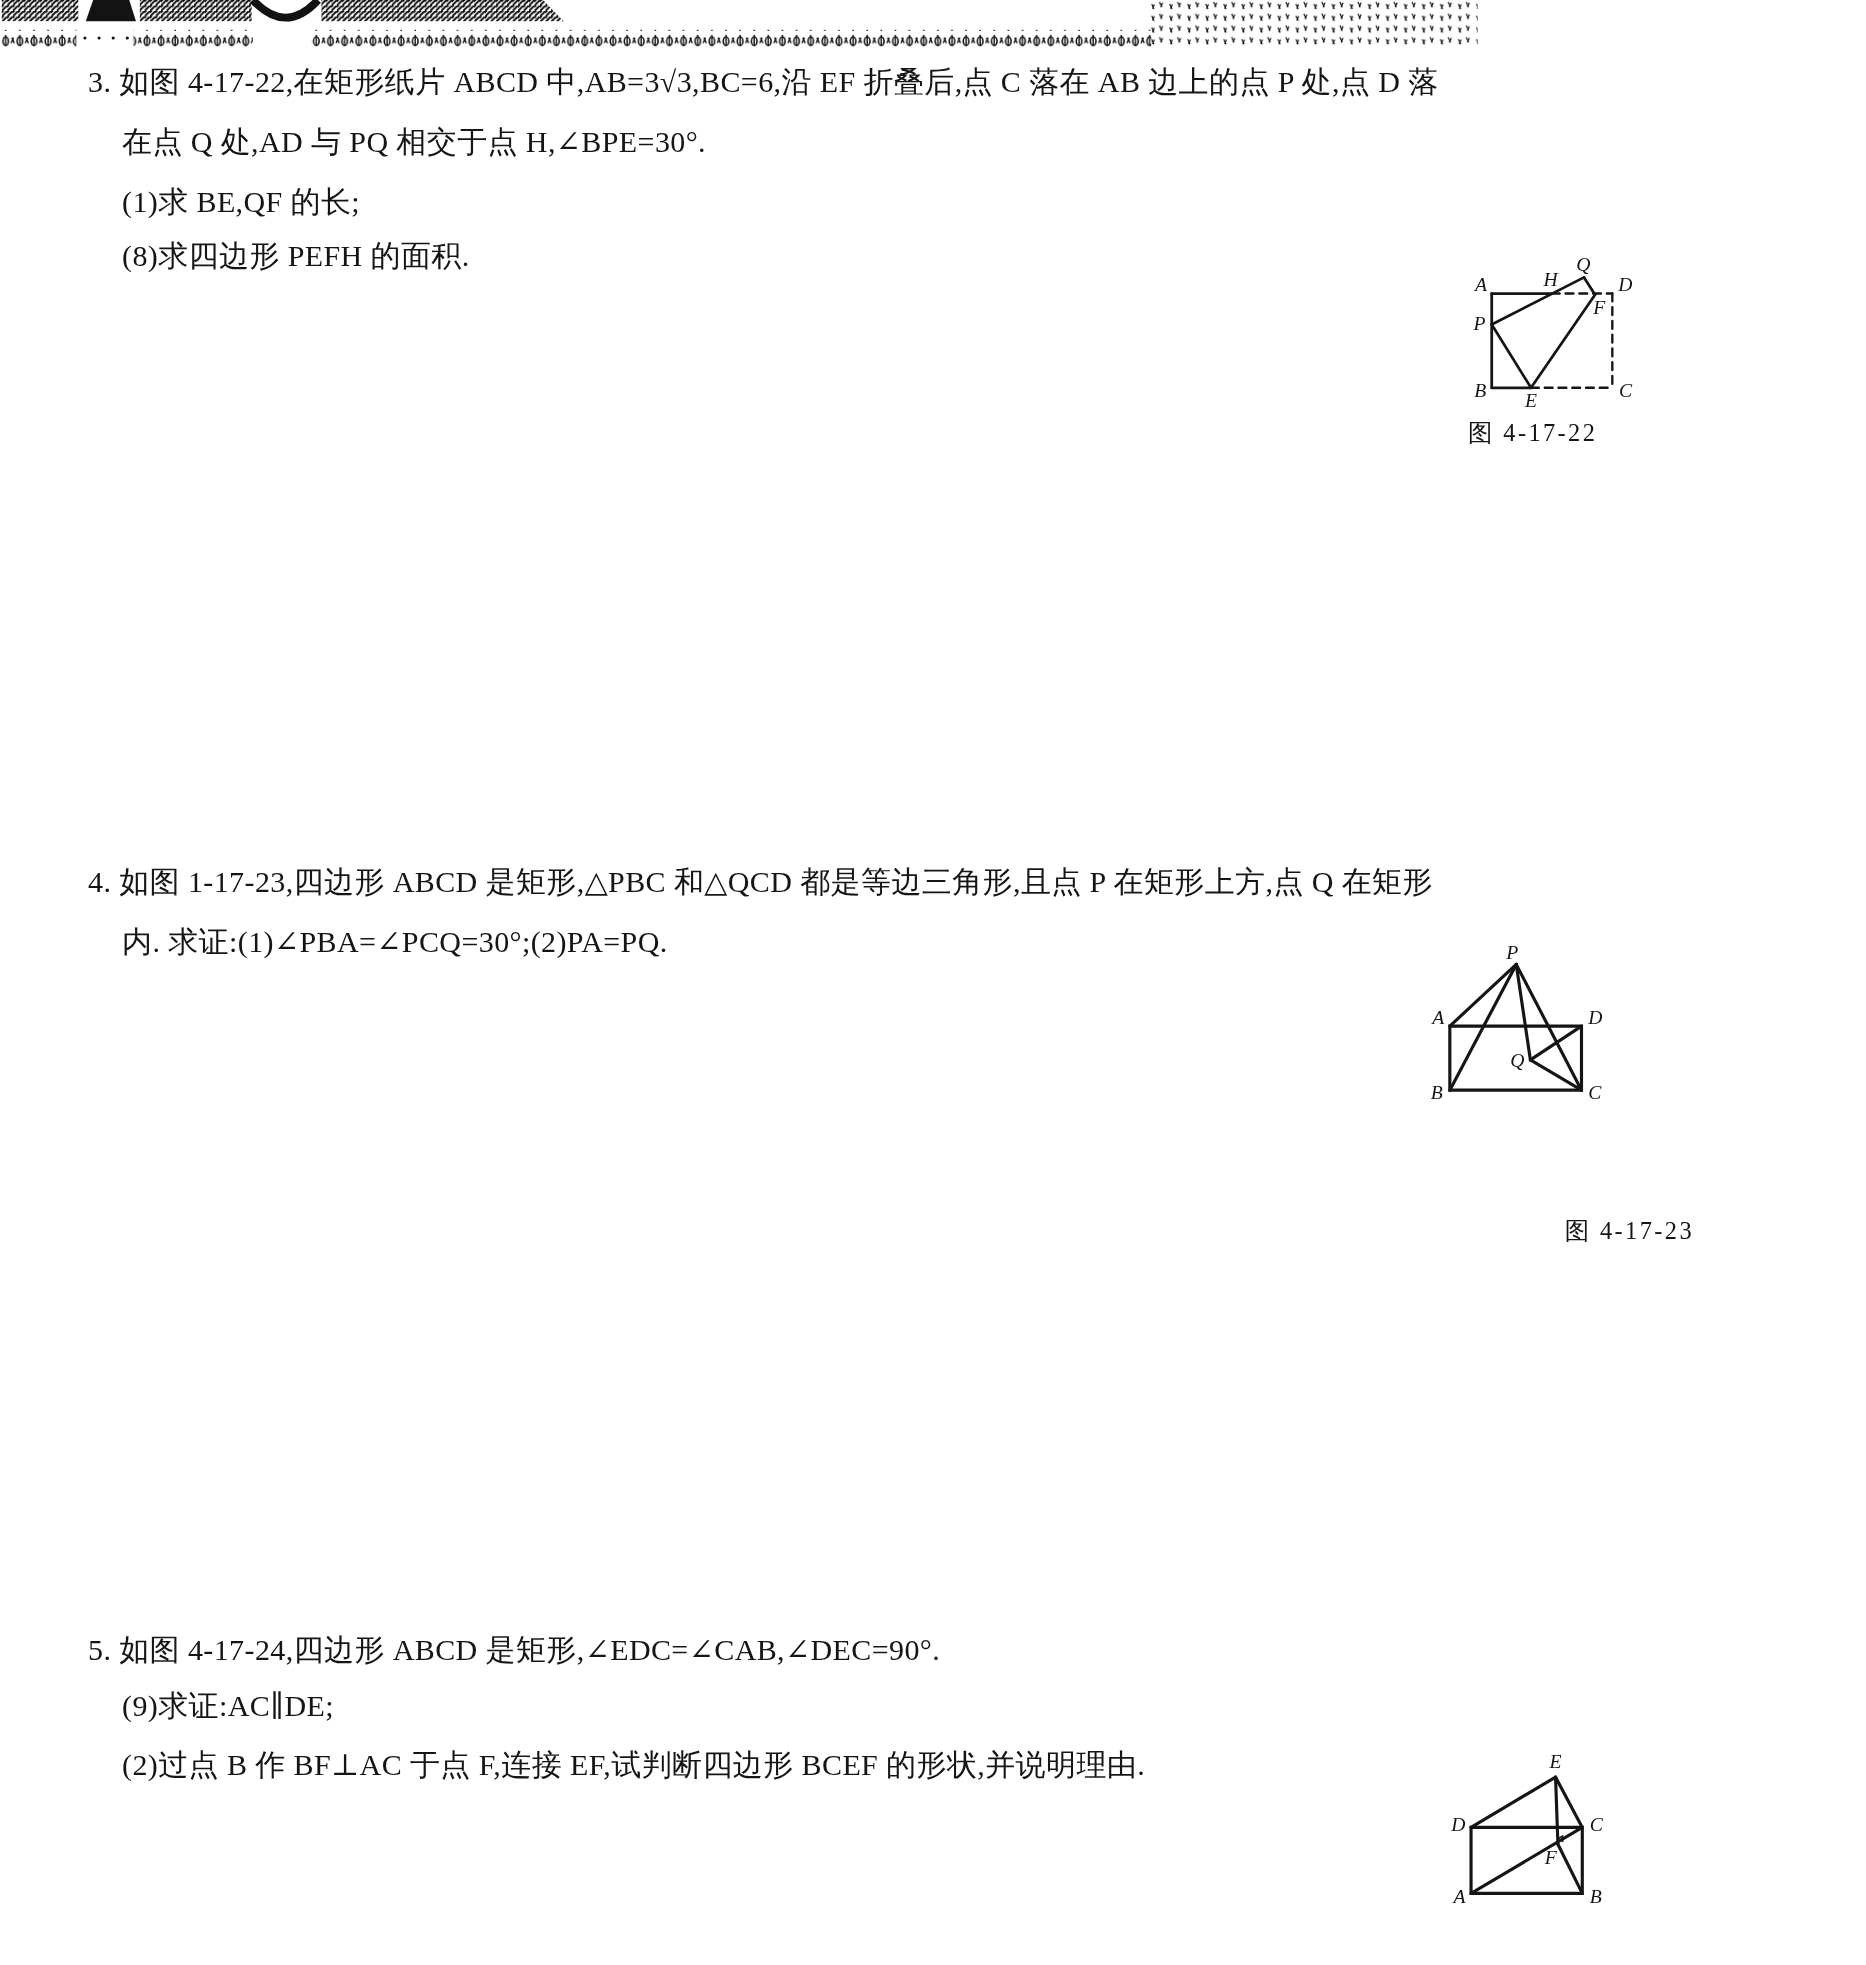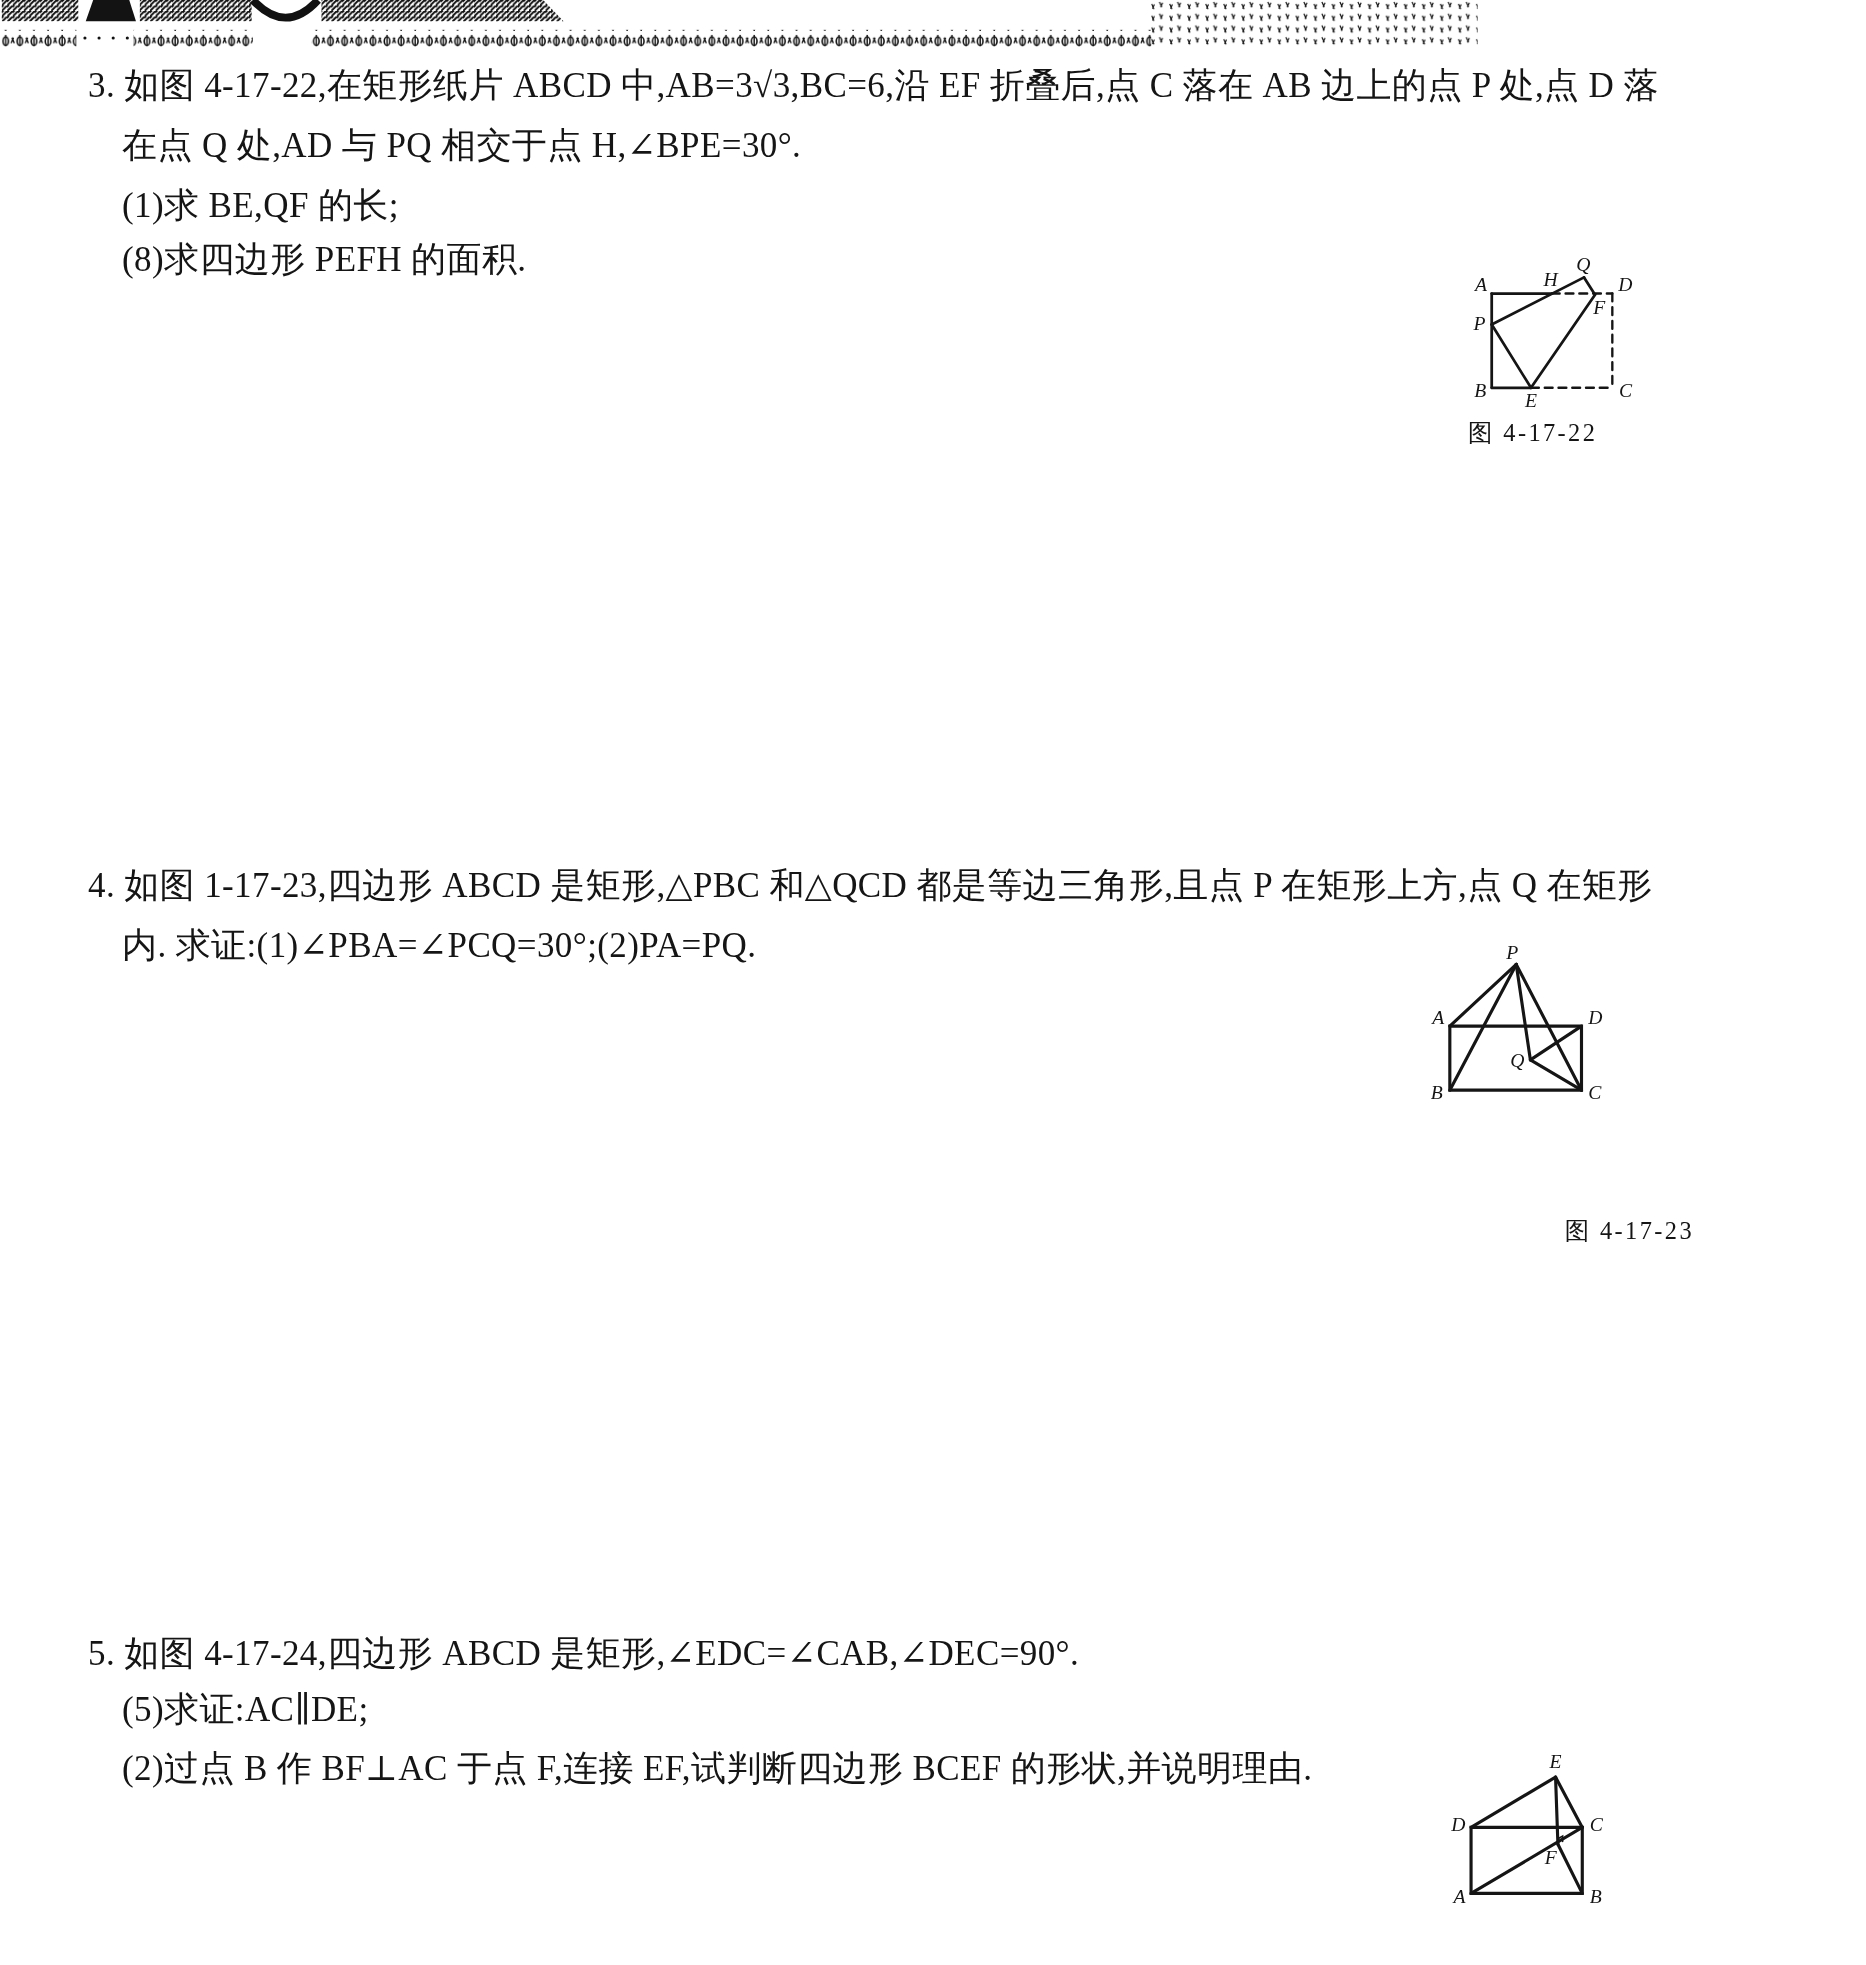--- a/index.html
+++ b/index.html
@@ -7,21 +7,21 @@
     width:1867px; height:2602px;
     background:#ffffff;
     position:relative;
     overflow:hidden;
     font-family:"Liberation Serif","DejaVu Serif",serif;
     color:#151515;
   }
   .tline {
     position:absolute;
     white-space:nowrap;
-    font-size:35px;
+    font-size:30px;
     letter-spacing:0.4px;
   }
   .caption {
     position:absolute;
     font-size:24.4px;
     letter-spacing:2.4px;
     white-space:nowrap;
   }
   .figsvg { position:absolute; }
   .figsvg text {
@@ -128,21 +128,21 @@
     <text x="70" y="400" text-anchor="end">B</text>
     <text x="440" y="400" text-anchor="start">C</text>
     <text x="440" y="208" text-anchor="start">D</text>
     <text x="247" y="42" text-anchor="middle">P</text>
     <text x="278" y="318" text-anchor="end">Q</text>
   </g>
 </svg>
 <div class="caption" style="left:1490px;top:1215px;width:204px;text-align:right">图 4-17-23</div>
 
 <div class="tline" style="left:88px;top:1630px">5. 如图 4-17-24,四边形 ABCD 是矩形,∠EDC=∠CAB,∠DEC=90°.</div>
-<div class="tline" style="left:122px;top:1686px">(5)求证:AC∥DE;</div>
+<div class="tline" style="left:122px;top:1686px">(9)求证:AC∥DE;</div>
 <div class="tline" style="left:122px;top:1745px">(2)过点 B 作 BF⊥AC 于点 F,连接 EF,试判断四边形 BCEF 的形状,并说明理由.</div>
 
 <svg class="figsvg" style="left:1415px;top:1748px" width="197" height="169" viewBox="0 0 500 430">
   <g>
     <polygon class="solid2" points="142,202 425,202 425,370 142,370"></polygon>
     <line class="solid2" x1="142" y1="202" x2="357" y2="74"></line>
     <line class="solid2" x1="357" y1="74" x2="425" y2="202"></line>
     <line class="solid2" x1="357" y1="74" x2="363" y2="245"></line>
     <line class="solid2" x1="142" y1="370" x2="425" y2="202"></line>
     <line class="solid2" x1="425" y1="370" x2="363" y2="245"></line>

